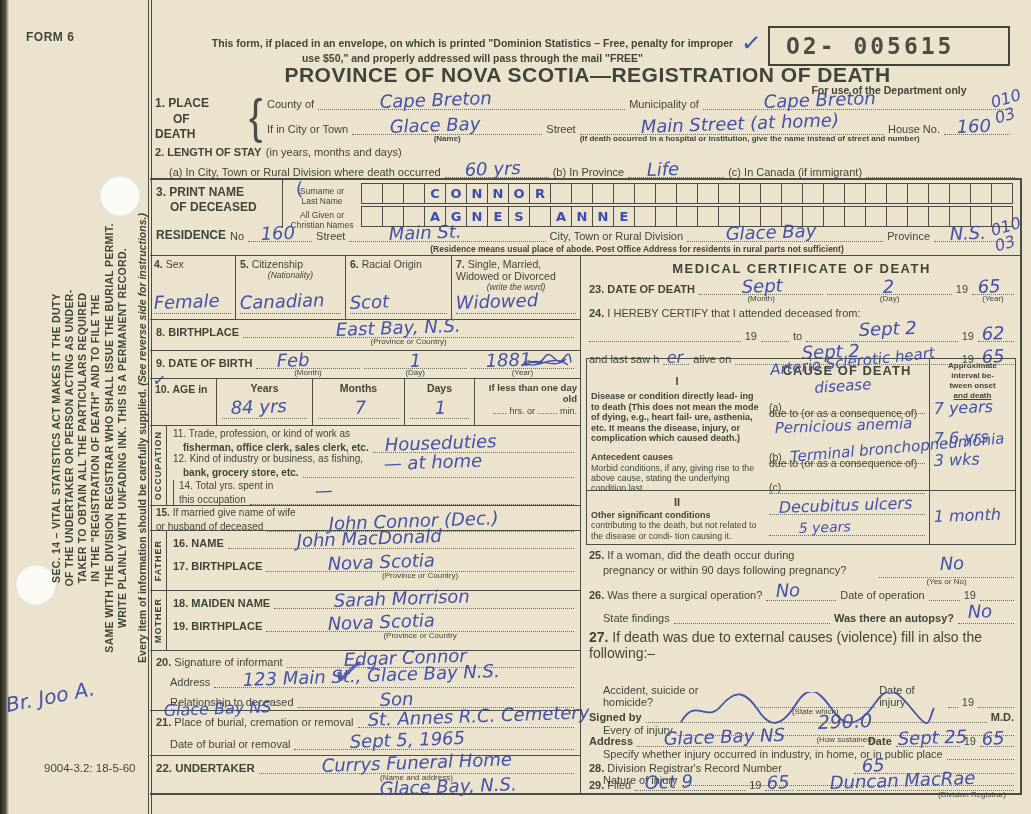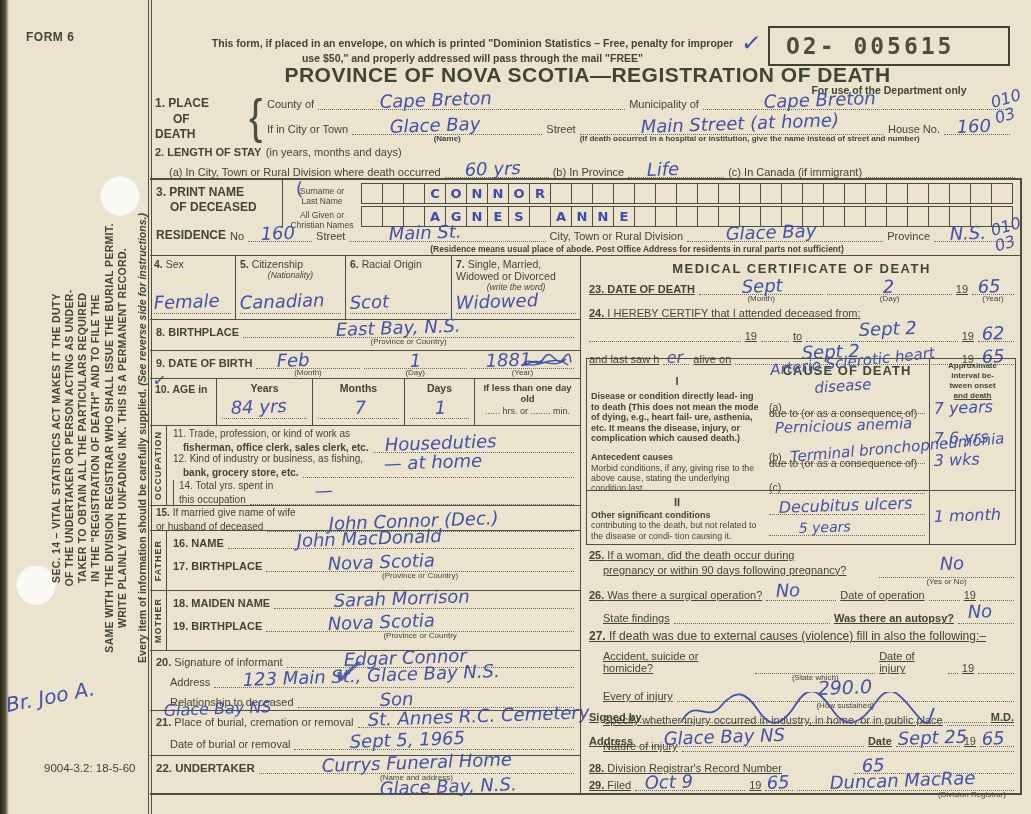--- a/index.html
+++ b/index.html
@@ -71,21 +71,21 @@
   #rA .acell:last-child{border-right:none;}
   .cline{position:absolute;left:4px;right:4px;bottom:5px;border-bottom:1px dotted #6a6e5a;}
   .vcell{position:absolute;left:4px;bottom:7px;}
   #cSex{width:86px;} #cCit{width:110px;} #cRac{width:106px;} #cMar{width:128px;}
   .subc{display:block;text-align:center;font-size:8.5px;font-style:italic;font-weight:normal;}
   #rB{top:65px;height:31px;padding:4px 6px 0;}
   #rC{top:96px;height:28px;padding:4px 6px 0;}
   #rD{top:124px;height:47px;display:flex;font-size:10.5px;}
   #rD .agelab{width:66px;padding:4px 0 0 5px;position:relative;box-sizing:border-box;}
   .agecol{border-left:1px solid #4a4e42;position:relative;box-sizing:border-box;text-align:center;padding-top:3px;}
-  #ageY{width:96px;} #ageM{width:92px;} #ageD{width:70px;} #ageL{width:106px;font-size:9.5px;line-height:1.2;text-align:center;padding:3px 3px 0;}
+  #ageY{width:96px;} #ageM{width:92px;} #ageD{width:70px;} #ageL{width:106px;font-size:9.5px;line-height:1.2;text-align:right;padding:3px 3px 0;}
   .ageline{position:absolute;left:5px;right:5px;bottom:6px;border-bottom:1px dotted #6a6e5a;}
   .agev{position:absolute;left:14px;bottom:8px;}
   #rE{top:171px;height:80px;display:flex;}
   .vcellab{width:17px;border-right:1px solid #4a4e42;display:flex;align-items:center;justify-content:center;box-sizing:border-box;}
   .vtext{writing-mode:vertical-rl;transform:rotate(180deg);font-size:9px;letter-spacing:1px;font-weight:bold;}
   #occbody{flex:1;padding:2px 6px 0;font-size:10px;position:relative;}
   #occ1314{display:flex;margin-top:2px;}
   #occ13{flex:1.15;padding-right:4px;}
   #occ14{flex:1;border-left:1px solid #4a4e42;padding-left:5px;}
   #rF{top:251px;height:25px;padding:1px 6px 0;font-size:10px;}
@@ -95,21 +95,21 @@
   .parbody .row{margin-bottom:9px;}
   #rI{top:396px;height:60px;padding:3px 6px 0;}
   #rI .row{margin-bottom:6px;}
   #rJ{top:456px;height:45px;padding:3px 6px 0;position:absolute;}
   #rJ .row{margin-bottom:8px;}
   #burial-above{position:absolute;left:14px;top:-8px;}
   #rK{top:501px;height:39px;padding:4px 6px 0;border-bottom:none;}
   #undertaker2{position:absolute;left:230px;top:24px;}
   
   #medtitle{position:absolute;left:0;right:0;top:6px;text-align:center;font-size:13px;font-weight:bold;letter-spacing:1.5px;}
-  .rrow{position:absolute;left:8px;right:8px;text-decoration:underline;}
+  .rrow{position:absolute;left:8px;right:8px;}
   #m23{top:26px;}
   #m24{top:52px;font-size:11px;}
   #m24 .row{margin-top:9px;}
   #causebox{position:absolute;left:5px;right:6px;top:103px;height:187px;border:1.5px solid #4a4e42;box-sizing:border-box;}
   #cdesc{position:absolute;left:0;top:0;bottom:0;width:178px;padding:2px 2px 0 4px;box-sizing:border-box;}
   #cmid{position:absolute;left:178px;right:86px;top:0;bottom:0;padding:0 4px;}
   #cint{position:absolute;right:0;top:0;bottom:0;width:86px;border-left:1.5px solid #4a4e42;box-sizing:border-box;text-align:center;}
   #cint .hdr{font-size:8px;font-weight:bold;line-height:1.25;margin-top:2px;}
   #cint .hdr .u{text-decoration:underline;}
   .intv{position:absolute;left:4px;}
@@ -692,21 +692,21 @@
         <span class="txt" style="margin-left:14px">State findings</span>
         <span class="dot"></span>
         <span class="txt b">Was there an autopsy?</span>
         <span class="dotf" style="width:56px">
             <span class="hw big onln" style="left:10px;bottom:2px">No</span>
           </span>
       </div>
     </div>
 
     <div class="rrow" id="m27">
-      <div style="font-size:12px;margin-bottom:7px"><span class="b">27.</span> <span>If death was due to external causes (violence) fill in also the following:–</span></div>
+      <div style="font-size:14px;margin-bottom:23px"><span class="b">27.</span> <span>If death was due to external causes (violence) fill in also the following:–</span></div>
       <div class="row" style="margin-left:14px">
         <span class="txt">Accident, suicide or homicide?</span>
         <span class="dotf" style="width:120px">
             <span class="sub">(State which)</span>
           </span>
         <span class="txt">Date of injury</span>
         <span class="dot"></span>
         <span class="txt">19</span>
         <span class="dotf" style="width:36px"></span>
       </div>

